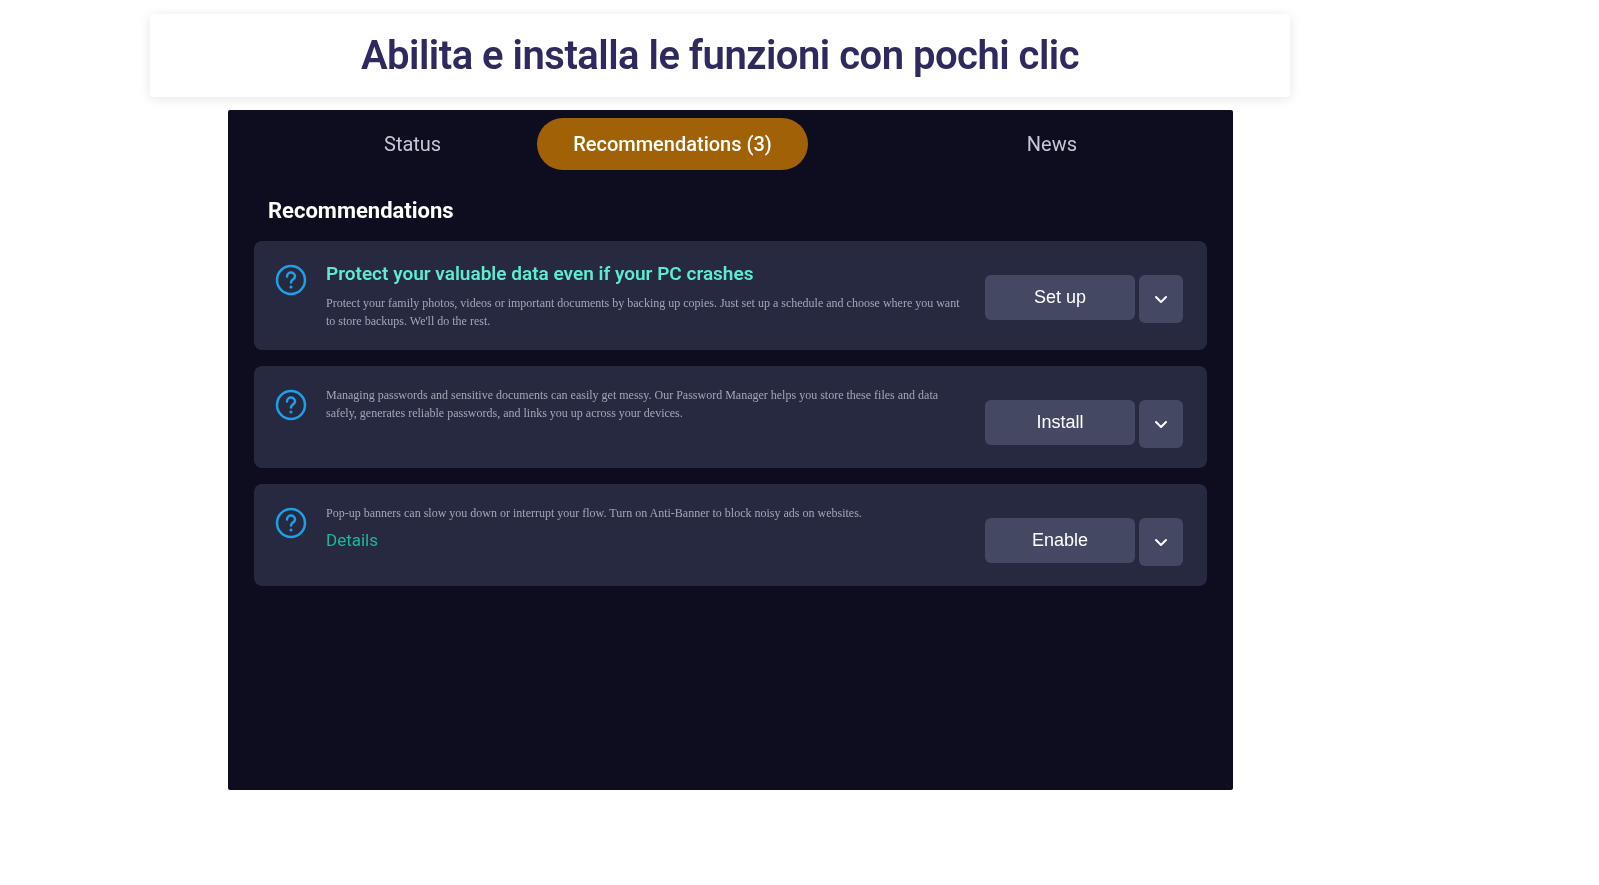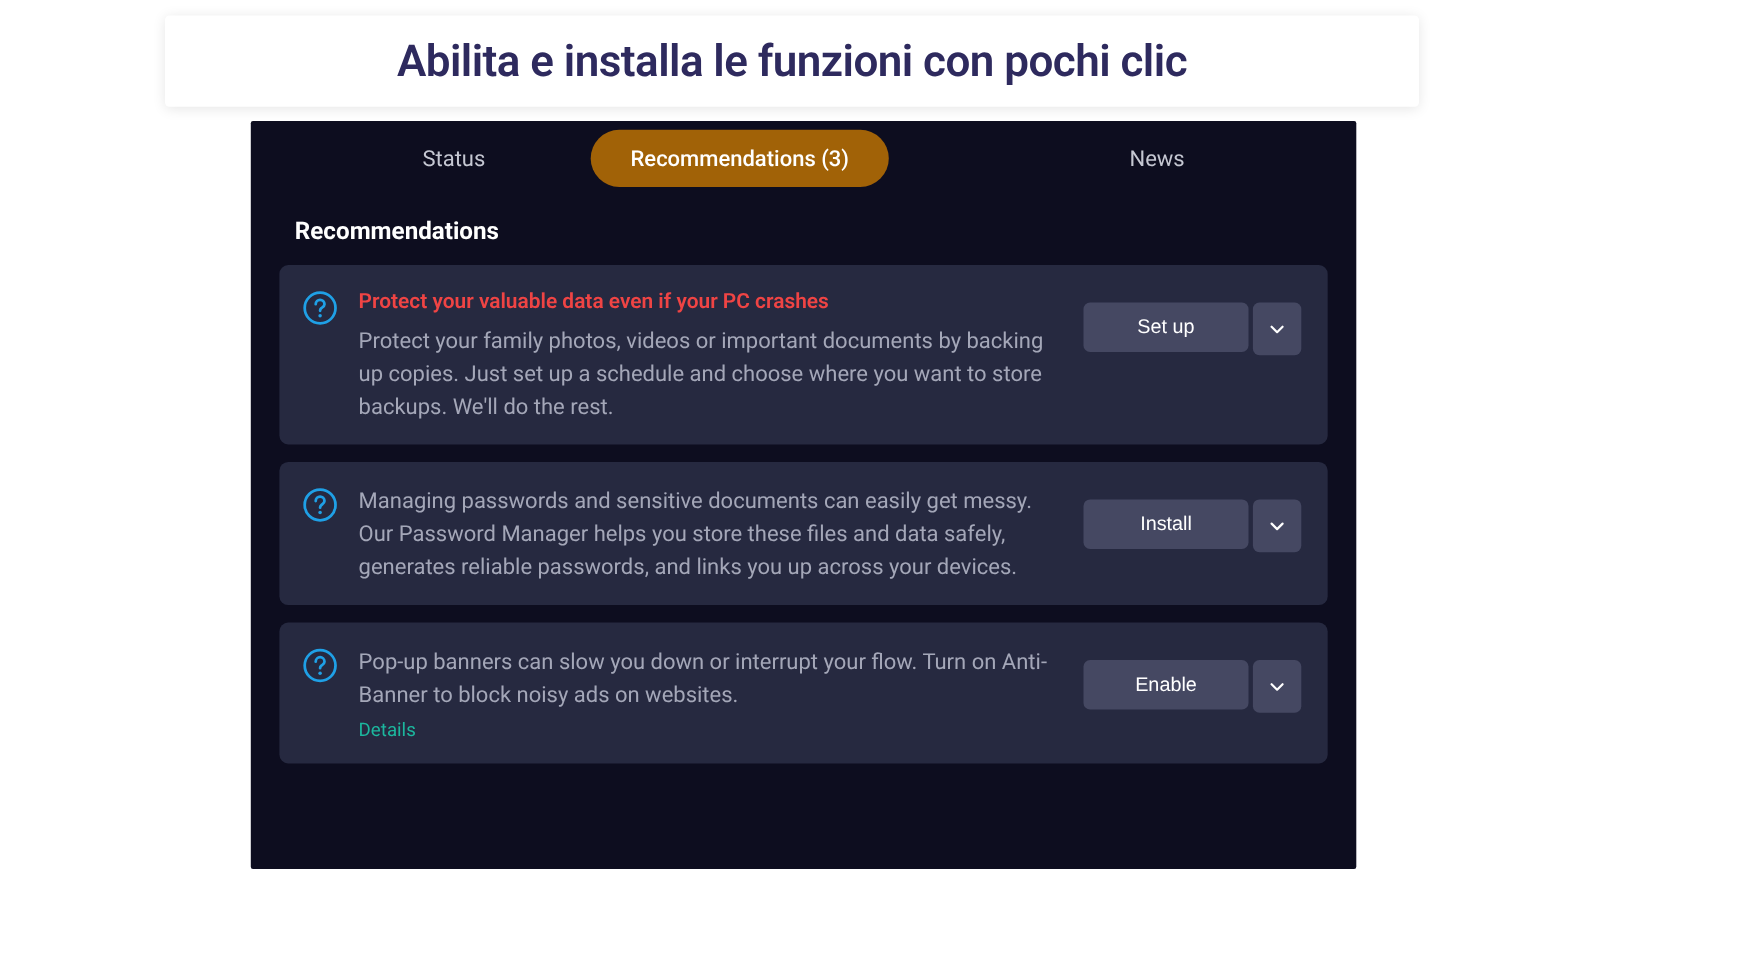--- a/index.html
+++ b/index.html
@@ -94,30 +94,31 @@
       margin-top: 2px;
     }
     .rec-icon svg {
       width: 100%;
       height: 100%;
     }
     .rec-content {
       flex: 1;
     }
     .rec-title {
-      color: #ef4444;
+      color: #5eead4;
       font-size: 19px;
       font-weight: 600;
       margin-bottom: 6px;
       line-height: 1.4;
     }
     .rec-desc {
       color: #a4a7b8;
-      font-size: 20px;
+      font-size: 12px;
       line-height: 1.5;
+      font-family: Liberation Serif, serif;
     }
     .rec-details {
       color: #1cb79e;
       font-size: 17px;
       margin-top: 8px;
       cursor: pointer;
     }
     .rec-actions {
       flex-shrink: 0;
       display: flex;

